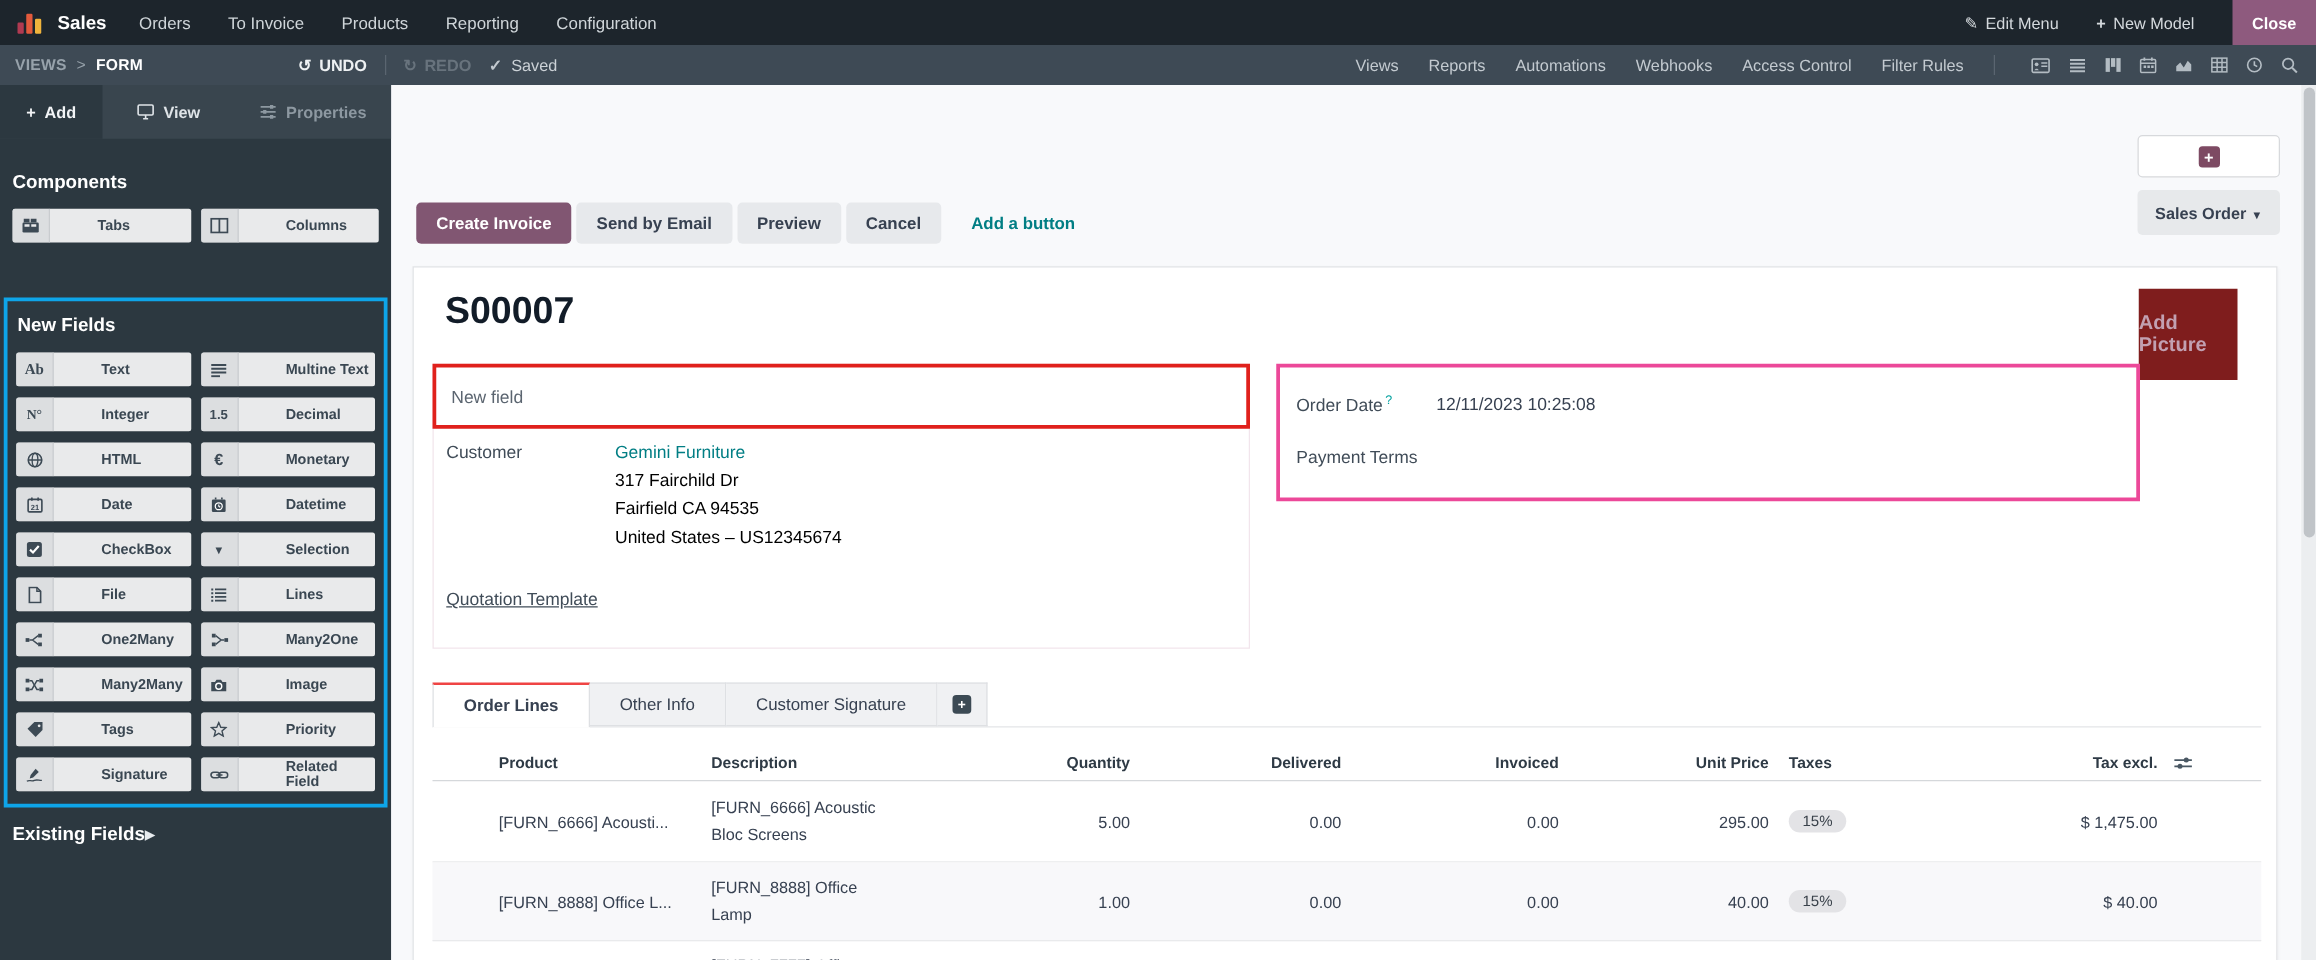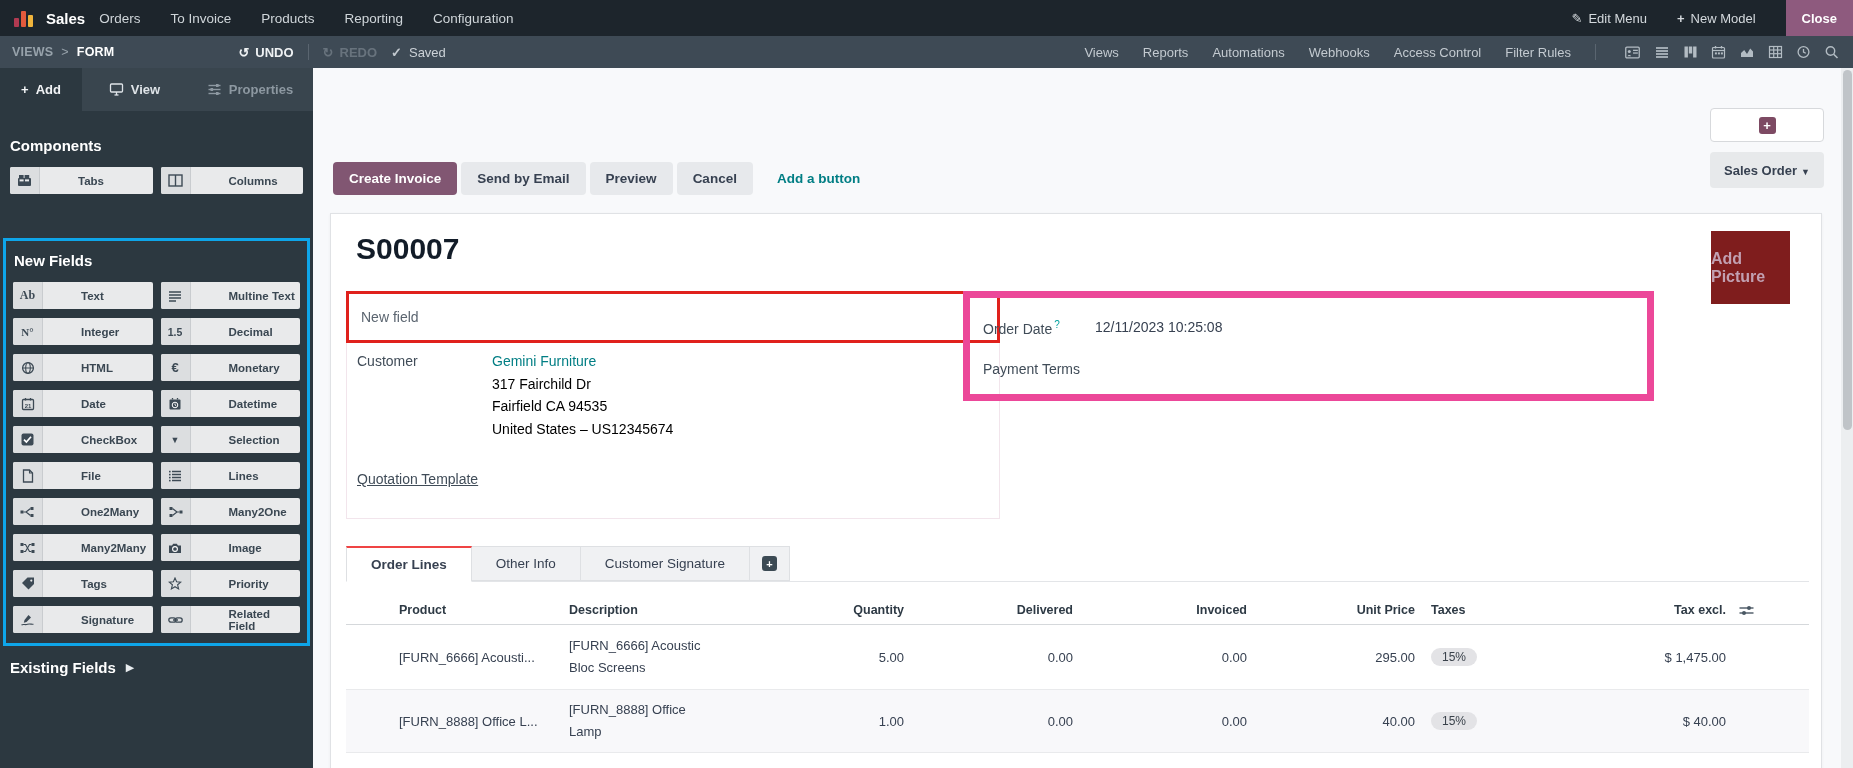--- a/index.html
+++ b/index.html
@@ -7,21 +7,21 @@
               font-family:"Liberation Sans", sans-serif; }
 
   
   .topbar { position:absolute; left:0; top:0; width:1853px; height:36px;
             background:#1d252c; display:flex; align-items:center; color:#cfd5d9; }
   .logo { width:20px; height:18px; margin:0 12px 0 14px; display:flex; align-items:flex-end; gap:2px; }
   .logo i { display:block; border-radius:1px; }
   .logo .b1 { width:5px; height:9px;  background:#b13a51; }
   .logo .b2 { width:5px; height:16px; background:#e35a3c; }
   .logo .b3 { width:5px; height:12px; background:#f0b43c; }
-  .appname { color:#fff; font-size:15px; font-weight:bold; margin-right:14px; }
+  .appname { color:#fff; font-size:15px; font-weight:bold; margin-right:26px; }
   .topmenu { display:flex; gap:30px; font-size:13.5px; }
   .topmenu span { cursor:pointer; }
   .top-right { margin-left:auto; display:flex; align-items:center; gap:30px; font-size:13px; color:#d4d9dd; }
   .top-right .itm { display:flex; align-items:center; gap:6px; cursor:pointer; }
   .close-btn { height:36px; padding:0 16px; background:#8e5a7e; color:#fff; font-size:13px;
                font-weight:bold; display:flex; align-items:center; cursor:pointer; }
 
   
   .studiobar { position:absolute; left:0; top:36px; width:1853px; height:32px; background:#3e4a55;
                display:flex; align-items:center; color:#c3cad0; font-size:13px; }
@@ -53,21 +53,21 @@
   .btn-grid { display:grid; grid-template-columns:1fr 1fr; gap:9px 8px; margin-top:13px; }
   .fbtn { height:27px; background:#e9eaeb; border-radius:2px; display:flex; align-items:stretch;
           overflow:hidden; cursor:pointer;gap:29px; }
   .fbtn .ic { width:30px; background:#dcdee0; border-right:1px solid #c9cccf;
               display:flex; align-items:center; justify-content:center; color:#3d4a55;
               font-size:11px; font-weight:bold; flex:0 0 30px;}
   .fbtn .ic svg { display:block; }
   .fbtn .lb { display:flex; align-items:center; padding-left:9px; font-size:11.5px; font-weight:bold; color:#3a4752; }
   .newfields-box { margin:44px 3px 0 3px; border:3px solid #0ea5e9; padding:9px 7px 10px 7px; }
   .newfields-box .side-section-title { margin:2px 0 0 1px; }
-  .existing { margin:13px 10px 0 10px; display:flex; align-items:center; gap:10px; cursor:pointer; }
+  .existing { margin:13px 10px 0 10px; display:flex; align-items:center; cursor:pointer; }
   .existing .arr { font-size:11px; color:#e8ecef; }
 
   
   .canvas { position:absolute; left:313px; top:68px; width:1540px; height:700px; background:#f8f9fb; }
 
   .statusbar { position:absolute; left:20px; top:94px; display:flex; align-items:center; gap:4px; }
   .sbtn { height:33px; border:none; border-radius:4px; background:#e7e9ec; color:#374151;
           font-family:inherit; font-size:13.5px; font-weight:bold; padding:0 16px; cursor:pointer; }
   .sbtn.primary { background:#815672; color:#fff; }
   .add-button-link { margin-left:20px; color:#017E84; font-size:13.5px; font-weight:bold; cursor:pointer; }
@@ -92,21 +92,21 @@
 
   .left-group { position:absolute; left:15px; top:77px; width:654px; height:228px; border:1px solid #f2e5ec; }
   .new-field-box { position:absolute; left:-1px; top:-1px; width:654px; height:52px; background:#fff;
                    border:3px solid #e0211c; display:flex; align-items:center; padding-left:12px;
                    font-size:14px; color:#5b6570; }
   .fieldrow { position:absolute; display:flex; font-size:14px; color:#404c58; }
   .fieldrow .flabel { width:135px; flex:0 0 135px; }
   .link-teal { color:#017E84; cursor:pointer; }
   .addr div { margin-top:6.5px; color:#000000; }
 
-  .right-group { position:absolute; left:632px; top:77px; width:691px; height:110px; border:7px solid #ec4899; }
+  .right-group { position:absolute; left:690px; top:77px; width:691px; height:110px; border:3px solid #ec4899; }
   .rg-row { position:absolute; left:13px; display:flex; font-size:14px; color:#404c58; }
   .rg-row .flabel { width:112px; flex:0 0 112px; }
   .rg-row .fval { color:#374151; }
   .help-sup { color:#01A09E; font-size:10px; vertical-align:super; margin-left:2px; cursor:pointer; }
 
   .add-picture { position:absolute; left:1380px; top:17px; width:79px; height:73px; background:#7f1d1d;
                  display:flex; align-items:center; justify-content:center; color:#c2a0b1;
                  font-size:16px; font-weight:bold; cursor:pointer; }
 
   

